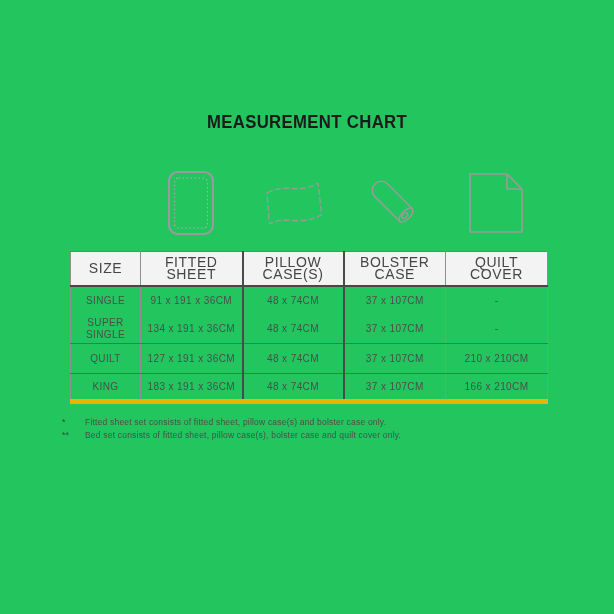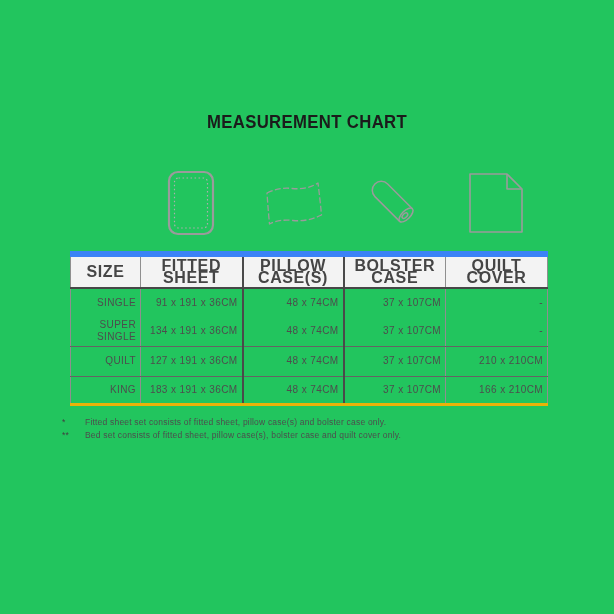--- a/index.html
+++ b/index.html
@@ -59,34 +59,34 @@
     border-left: 1px solid #8f8f8f;
     border-right: 1px solid #8f8f8f;
     font-size: 10px;
     letter-spacing: 0.4px;
     line-height: 12px;
     color: #4d4d4d;
   }
   .chart thead tr { height: 34px; }
   .chart thead th {
     background: #f3f3f3;
-    border-top: 6px solid #3b82f6;
+    border-top: 1px solid #3b82f6;
     border-bottom: 2px solid #474747;
-    font-weight: 700;
-    font-size: 16px;
+    font-weight: 400;
+    font-size: 14px;
     letter-spacing: 0.6px;
     color: #454545;
   }
   .chart .col-pillow {
     border-left: 2px solid #4a4a4a;
     border-right: 2px solid #4a4a4a;
   }
-  .chart tbody td { border-bottom: 1px solid #646464; text-align: right; }
+  .chart tbody td { border-bottom: 1px solid #646464; }
   .chart tbody tr.row-single td { border-bottom: none; }
-  .chart tbody tr.row-king td { border-bottom: 3px solid #eab308; }
+  .chart tbody tr.row-king td { border-bottom: 5px solid #eab308; }
   .chart tbody tr.row-single { height: 29px; }
   .chart tbody tr.row-super-single { height: 29px; padding-left: 8px; }
   .chart tbody tr.row-queen { height: 30px; }
   .chart tbody tr.row-king { height: 28px; }
   
   .footnotes {
     position: absolute;
     top: 416px;
     left: 62px;
     width: 460px;

